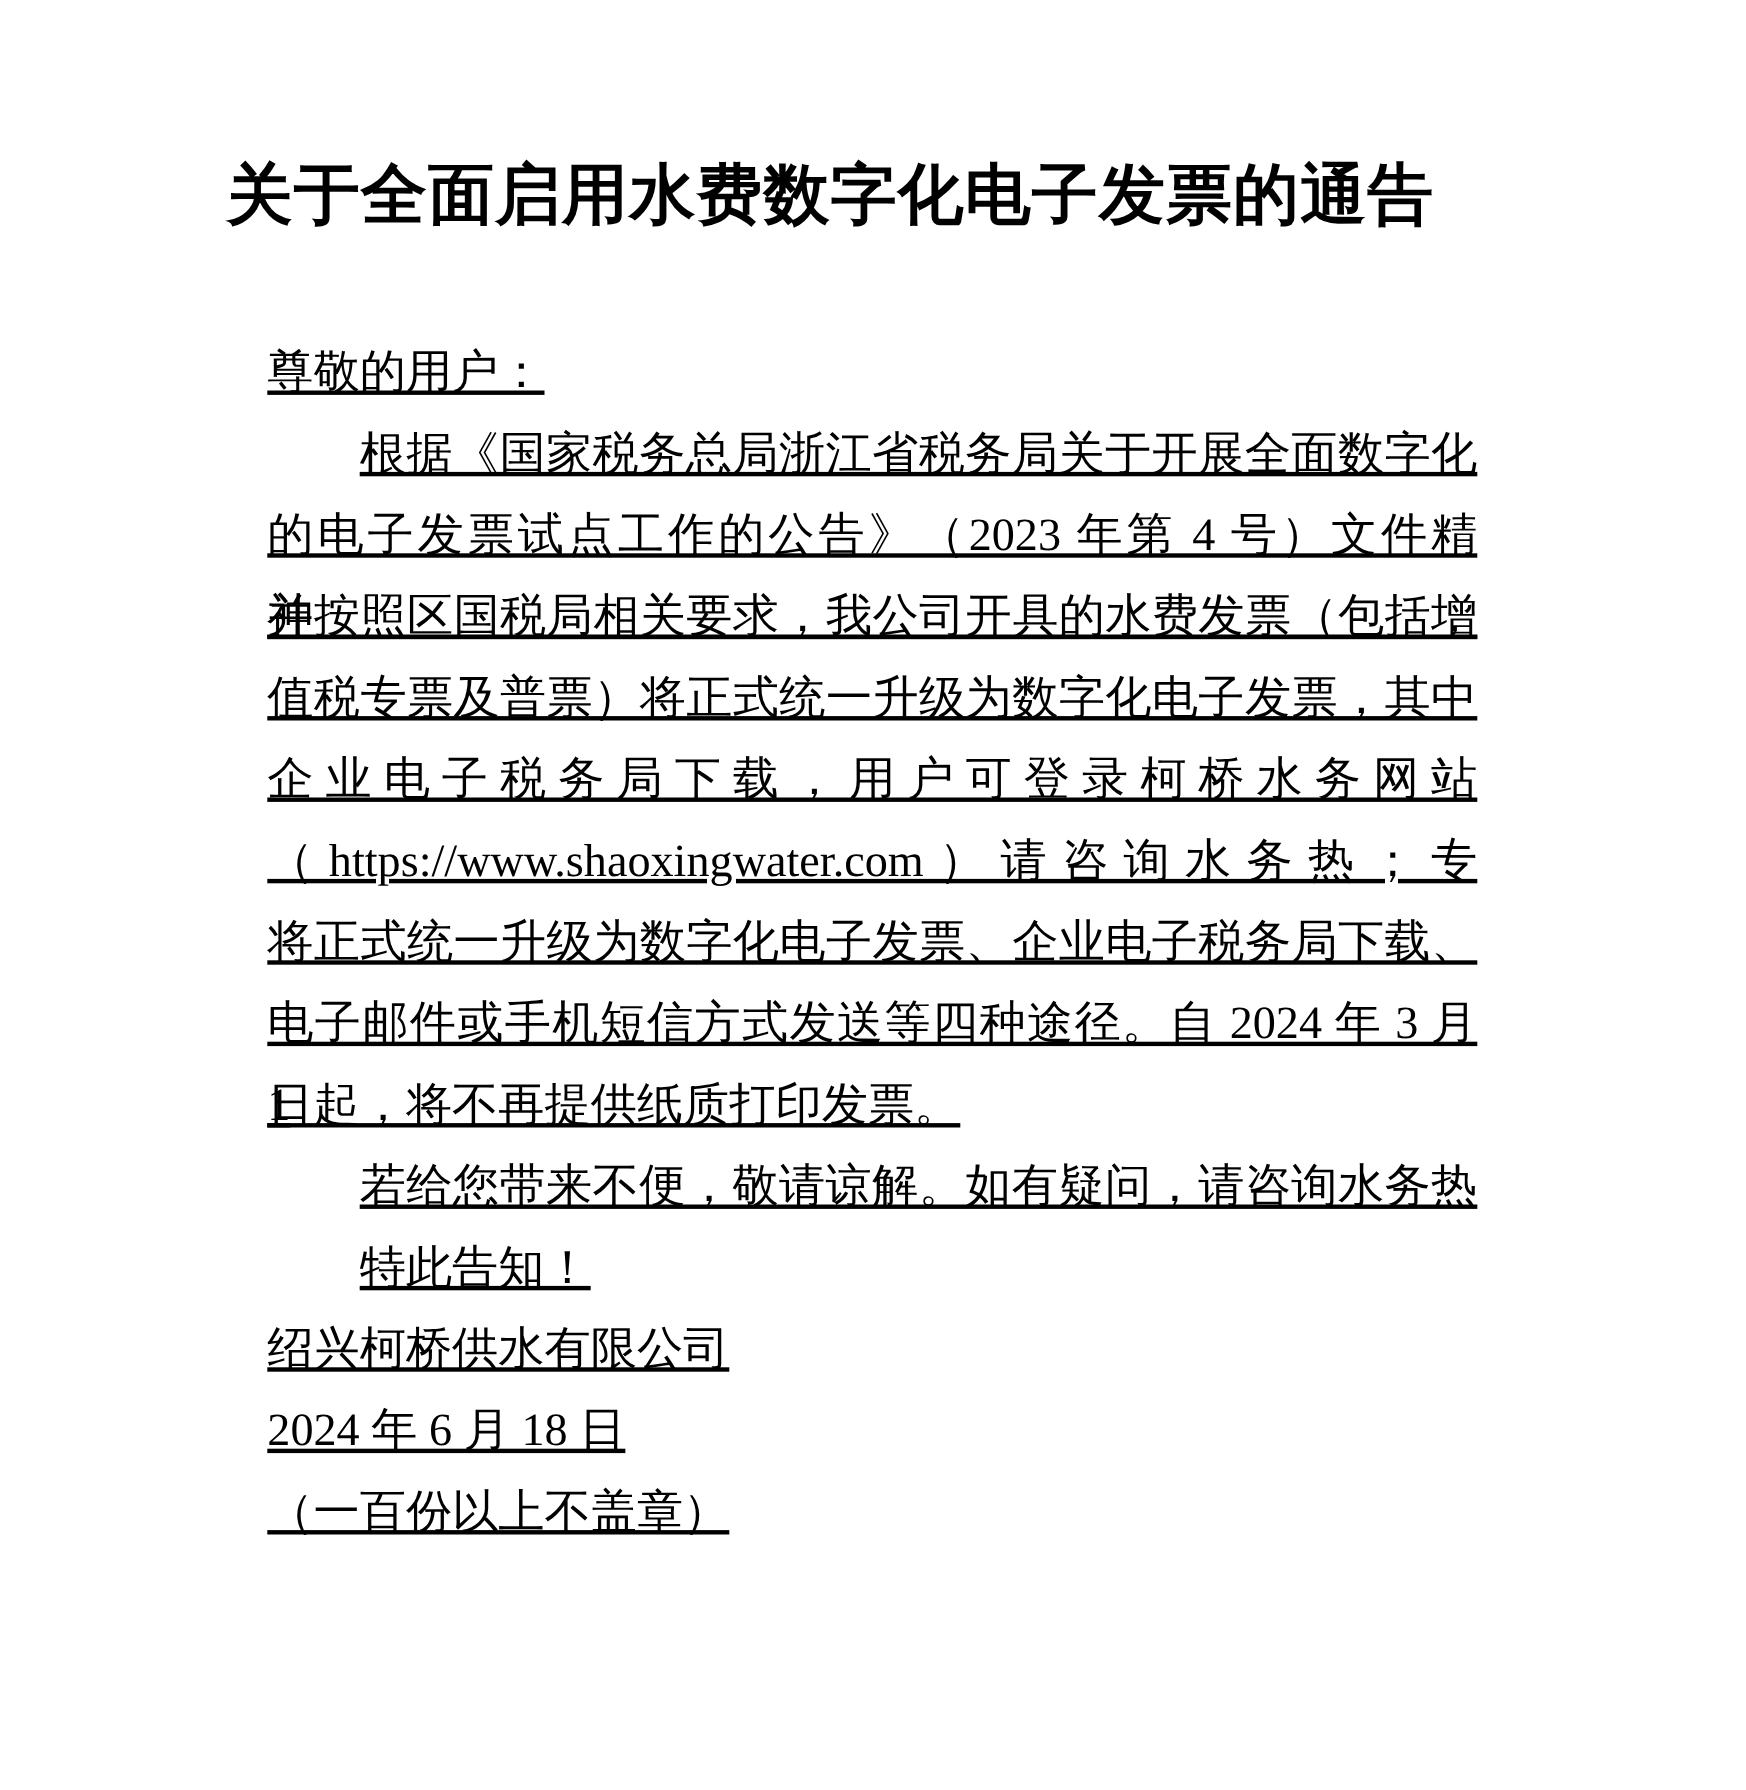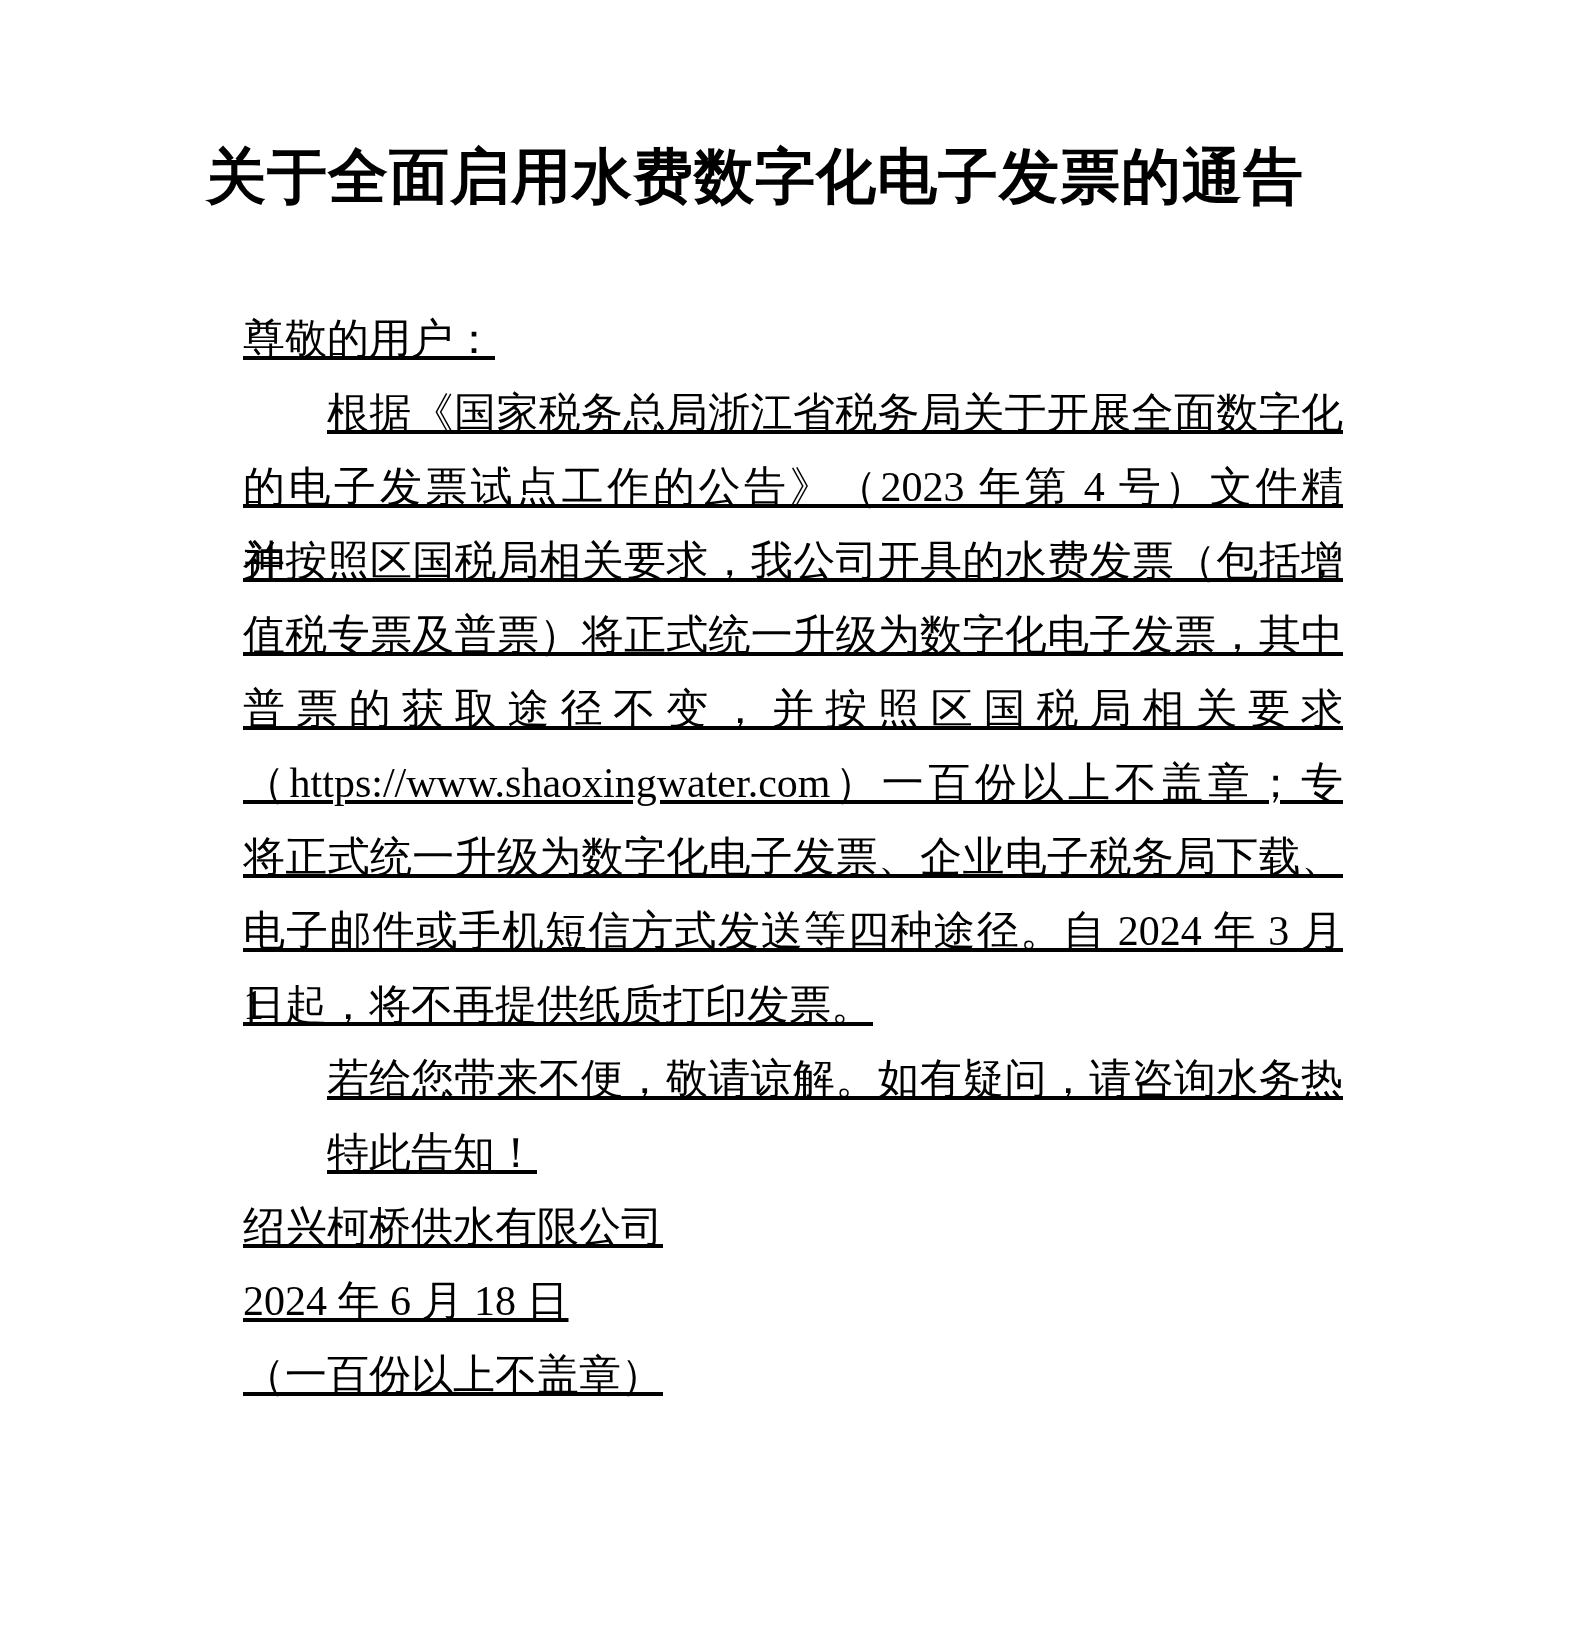--- a/index.html
+++ b/index.html
@@ -70,23 +70,23 @@
     <div class="line">尊敬的用户：</div>
 
     <div class="line jline indent">根据《国家税务总局浙江省税务局关于开展全面数字化</div>
 
     <div class="line jline">的电子发票试点工作的公告》（2023 年第 4 号）文件精神，</div>
 
     <div class="line jline">并按照区国税局相关要求，我公司开具的水费发票（包括增</div>
 
     <div class="line jline">值税专票及普票）将正式统一升级为数字化电子发票，其中</div>
 
-    <div class="line jline">普票的获取途径不变，并按照区国税局相关要求</div>
+    <div class="line jline">企业电子税务局下载，用户可登录柯桥水务网站</div>
 
-    <div class="line jline">（https://www.shaoxingwater.com）一百份以上不盖章；专</div>
+    <div class="line jline">（https://www.shaoxingwater.com）请咨询水务热；专</div>
 
     <div class="line jline">将正式统一升级为数字化电子发票、企业电子税务局下载、</div>
 
     <div class="line jline">电子邮件或手机短信方式发送等四种途径。自 2024 年 3 月 1</div>
 
     <div class="line">日起，将不再提供纸质打印发票。</div>
 
     <div class="line jline indent">若给您带来不便，敬请谅解。如有疑问，请咨询水务热</div>
 
 

